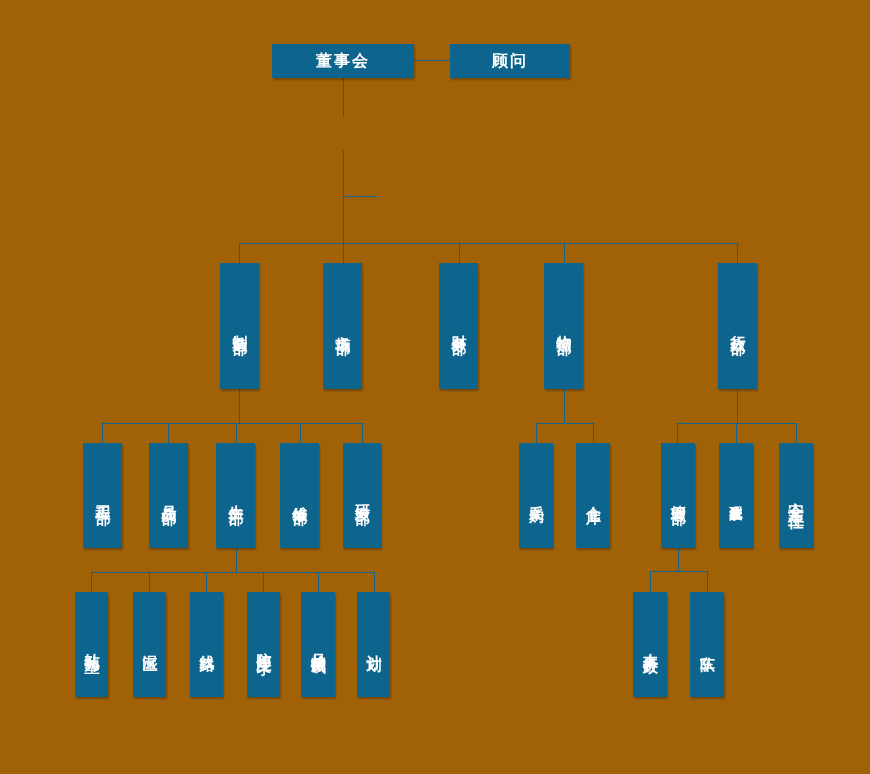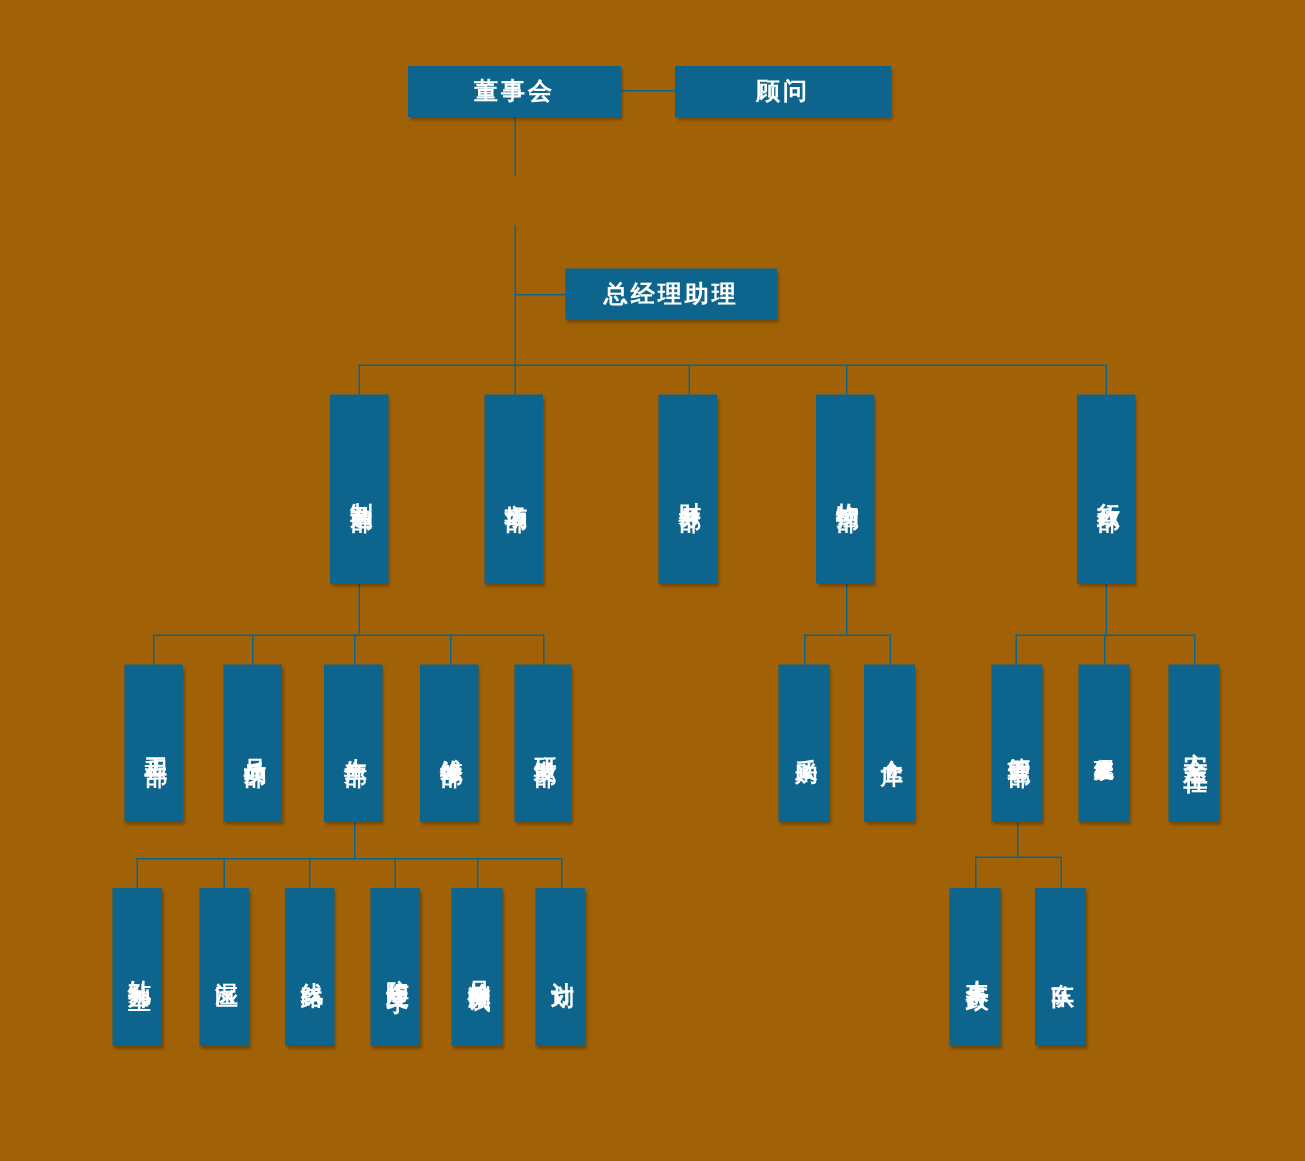--- a/index.html
+++ b/index.html
@@ -67,25 +67,22 @@
   <div class="line v" style="left:796px;top:423px;height:20px"></div>
 
   <div class="line v" style="left:678px;top:548px;height:23px"></div>
   <div class="line h" style="left:650px;top:571px;width:57px"></div>
   <div class="line v" style="left:650px;top:571px;height:21px"></div>
   <div class="line v" style="left:707px;top:571px;height:21px"></div>
 
   <div class="node hbox" style="left:272px;top:44px;width:142px;height:34px">
     <span>董事会</span>
   </div>
-  <div class="node hbox" style="left:450px;top:44px;width:144px;height:34px">
+  <div class="node hbox" style="left:450px;top:44px;width:120px;height:34px">
     <span>顾问</span>
-  </div>
-  <div class="node hbox" style="left:377px;top:179px;width:141px;height:34px">
-    <span>总经理助理</span>
   </div>
 
   <div class="node vbox" style="left:220px;top:263px;width:39px;height:126px">
     <span>制造部</span>
   </div>
   <div class="node vbox" style="left:323px;top:263px;width:39px;height:126px">
     <span>市场部</span>
   </div>
   <div class="node vbox" style="left:439px;top:263px;width:39px;height:126px">
     <span>财务部</span>

